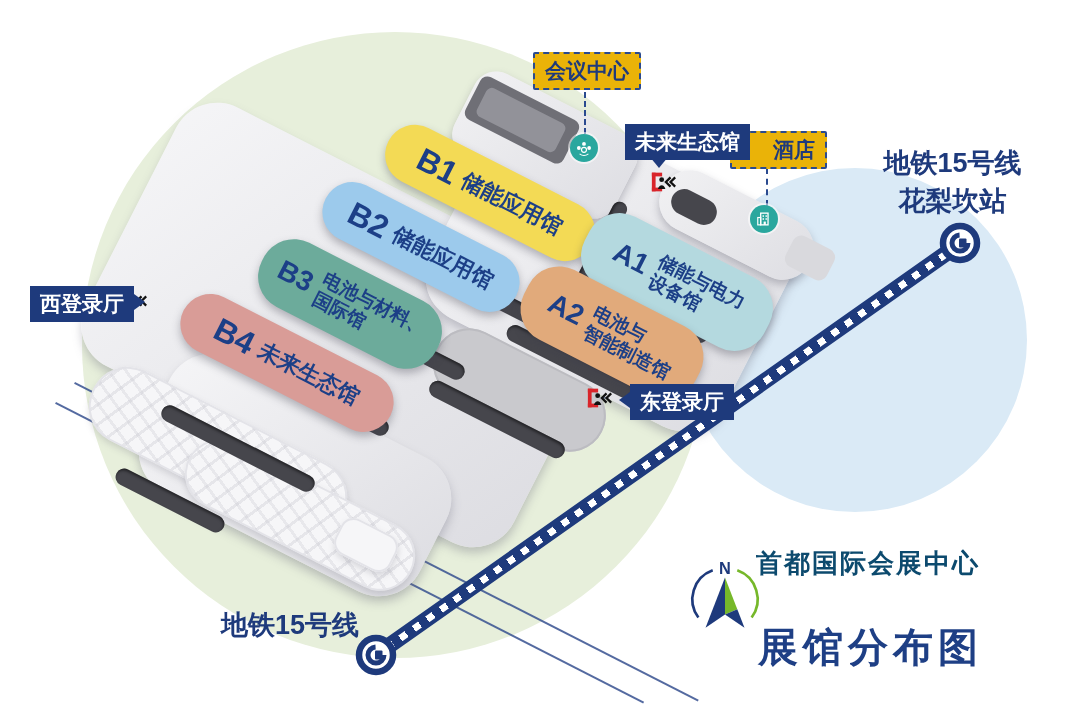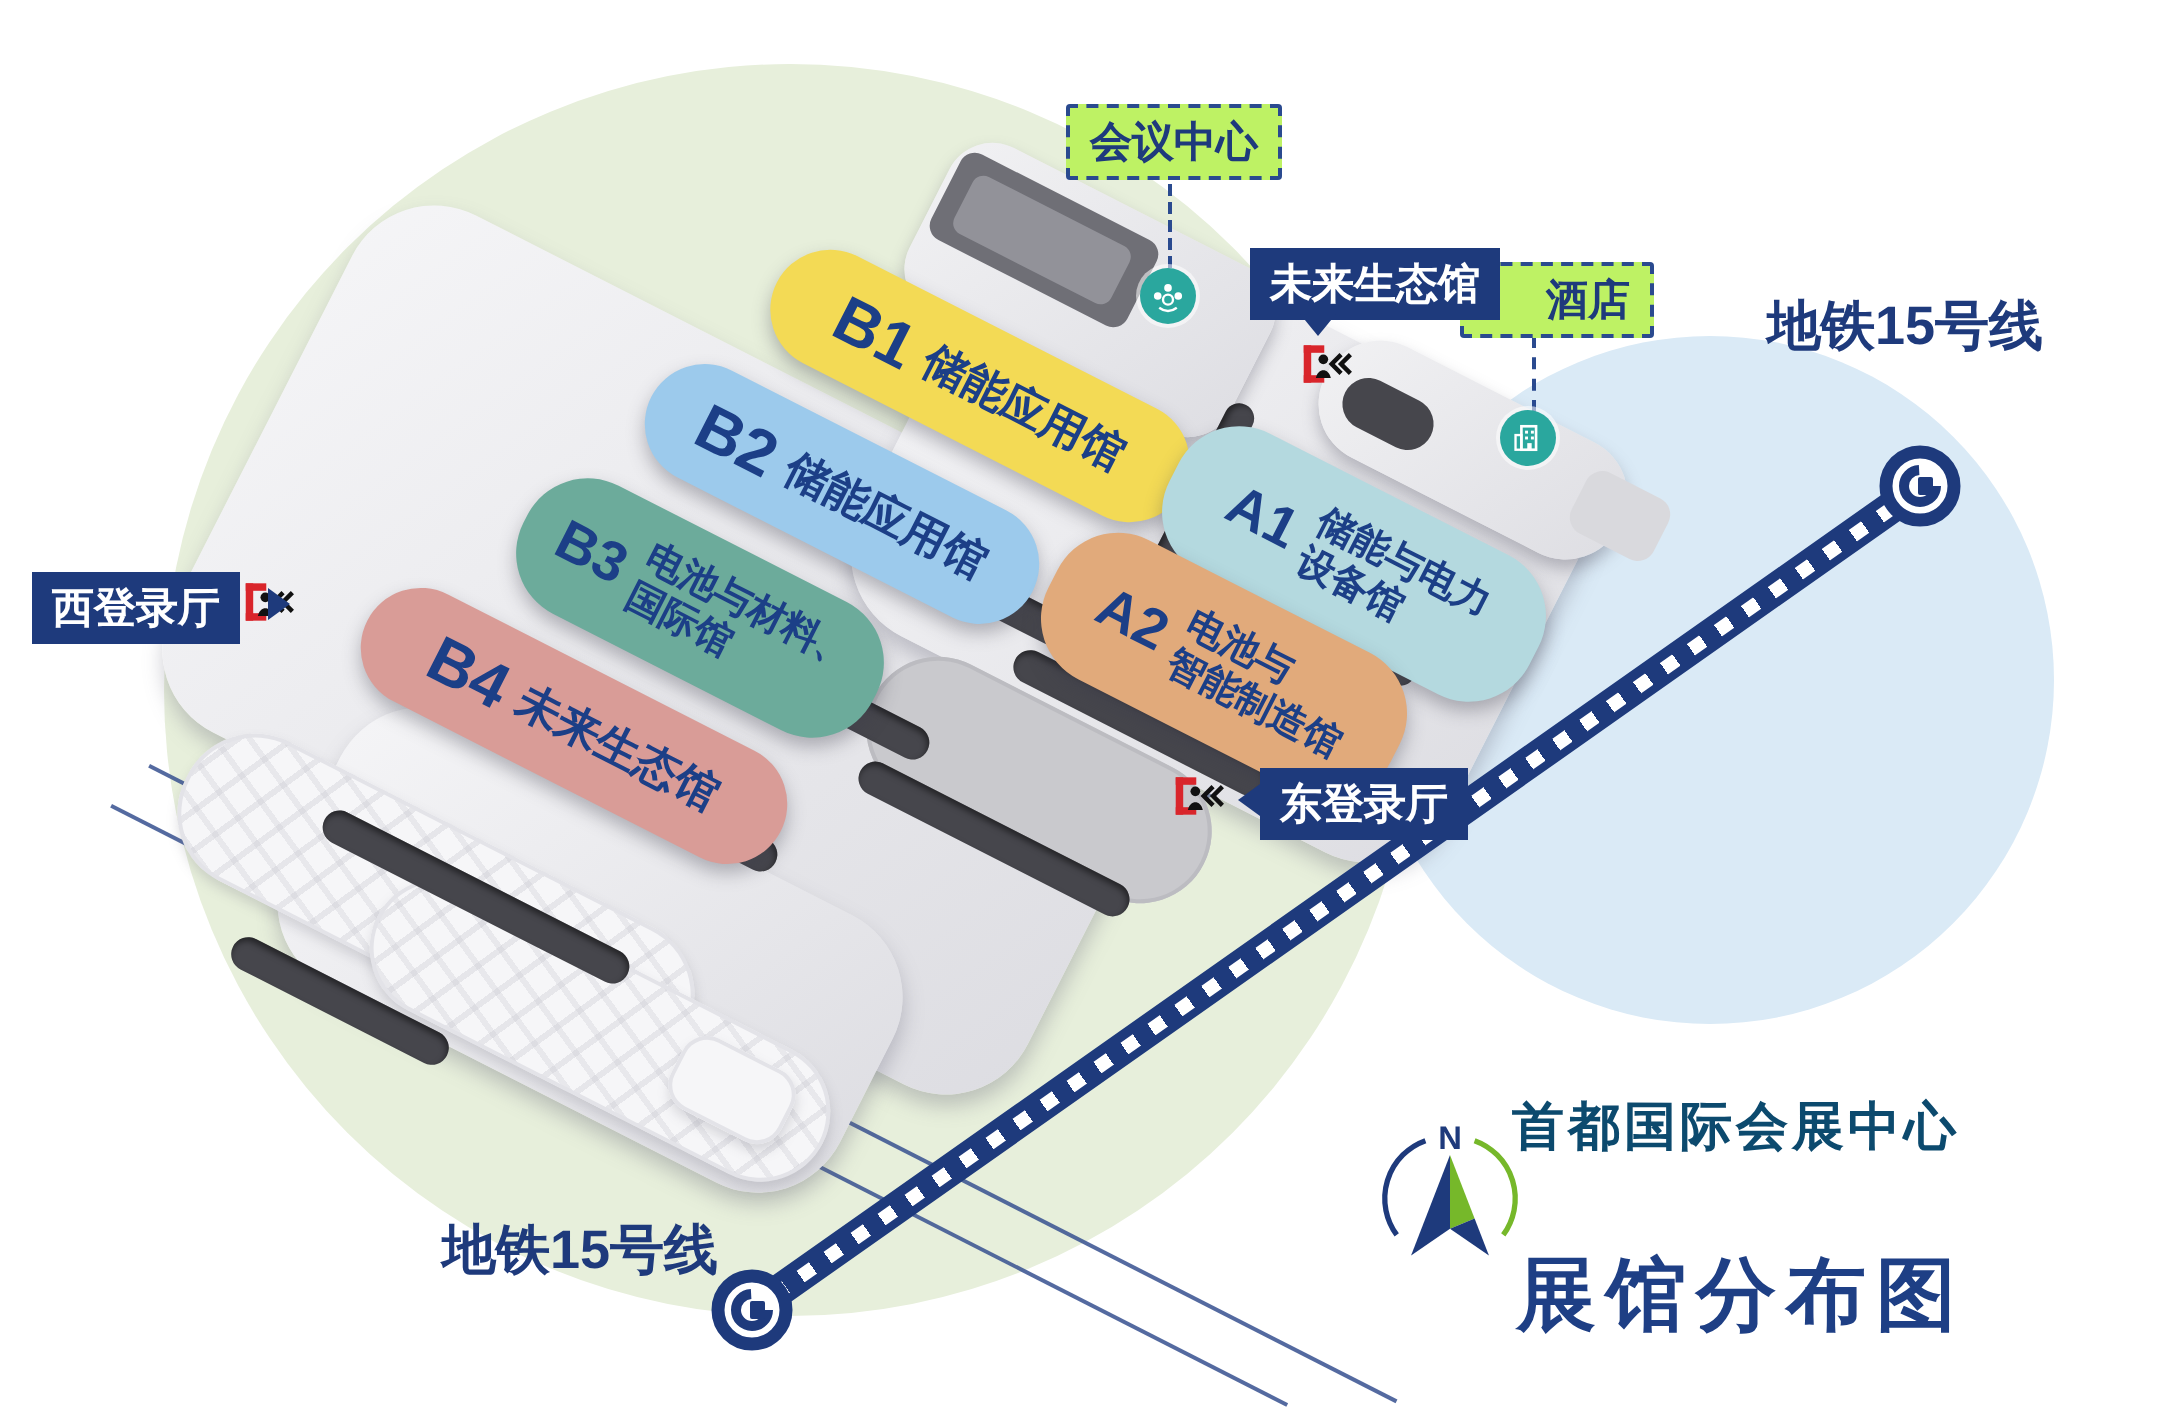--- a/index.html
+++ b/index.html
@@ -41,21 +41,21 @@
       background:repeating-linear-gradient(90deg,#ffffff 0 7.5px,transparent 7.5px 16.5px);}
   .metro-text{position:absolute;color:#1e3a7c;font-weight:bold;font-size:27px;line-height:38px;text-align:center;white-space:nowrap;}
 
   
   .navy-tag{position:absolute;background:#1e3a7c;color:#fff;font-weight:bold;font-size:21px;
       padding:4px 10px;white-space:nowrap;}
   .ptr{position:absolute;width:0;height:0;}
   .ptr-down{border-left:9px solid transparent;border-right:9px solid transparent;border-top:11px solid #1e3a7c;}
   .ptr-right{border-top:8px solid transparent;border-bottom:8px solid transparent;border-left:11px solid #1e3a7c;}
   .ptr-left{border-top:8px solid transparent;border-bottom:8px solid transparent;border-right:11px solid #1e3a7c;}
-  .dashed-tag{position:absolute;background:#bef264;border:2px dashed #2a4a8f;color:#1e3a7c;
+  .dashed-tag{position:absolute;background:#eab308;border:2px dashed #2a4a8f;color:#1e3a7c;
       font-weight:bold;font-size:21px;padding:3px 10px;border-radius:2px;white-space:nowrap;}
   .dash-connector{position:absolute;width:0;border-left:2px dashed #2a4a8f;}
 
   .teal-icon{position:absolute;width:28px;height:28px;border-radius:50%;background:#2aa79e;
       display:flex;align-items:center;justify-content:center;box-shadow:0 0 0 2px rgba(255,255,255,.55);}
 
   
   .legend-title1{position:absolute;color:#0c4a6e;font-weight:bold;font-size:26px;letter-spacing:2px;white-space:nowrap;}
   .legend-title2{position:absolute;color:#1e3f85;font-weight:bold;font-size:40px;letter-spacing:5px;white-space:nowrap;margin-top:38px;}
 </style>
@@ -148,20 +148,21 @@
     <rect x="21" y="17.5" width="7.5" height="9" rx="1" fill="#1e3a7c"></rect>
   </svg>
   <svg class="abs" style="left:938px;top:221px;" width="44" height="44" viewBox="0 0 44 44">
     <circle cx="22" cy="22" r="17" fill="#ffffff" stroke="#1e3a7c" stroke-width="6.5"></circle>
     <circle cx="22" cy="22" r="8" fill="none" stroke="#1e3a7c" stroke-width="5" stroke-dasharray="37 14"></circle>
     <rect x="21" y="17.5" width="7.5" height="9" rx="1" fill="#1e3a7c"></rect>
   </svg>
 
   <div class="metro-text" style="left:840px;top:144px;width:225px;">
     <div>地铁15号线</div>
+    <div>花梨坎站</div>
   </div>
   <div class="metro-text" style="left:185px;top:606px;width:210px;">
     <div>地铁15号线</div>
   </div>
 
   <div class="dash-connector" style="left:584px;top:92px;height:42px;"></div>
   <div class="dashed-tag" style="left:533px;top:52px;">会议中心</div>
   <div class="dash-connector" style="left:766px;top:168px;height:38px;"></div>
   <div class="dashed-tag" style="left:730px;top:131px;padding-left:41px;">酒店</div>
 
@@ -207,21 +208,21 @@
       <rect x="2" y="2" width="11" height="4" fill="#d9252b"></rect>
     <rect x="2" y="18" width="11" height="4" fill="#d9252b"></rect>
     <circle cx="12.5" cy="9.5" r="2.6" fill="#111"></circle>
       <path d="M8.5 19.5 c1.2,-5.5 6.8,-5.5 8,0 z" fill="#111"></path>
     <path d="M22 7 l-5 5 5 5 M27 7 l-5 5 5 5" stroke="#111" stroke-width="2.4" fill="none"></path>
   </svg>
 
   <div class="navy-tag" style="left:625px;top:124px;">未来生态馆</div>
   <div class="ptr ptr-down" style="left:650px;top:157px;"></div>
 
-  <div class="navy-tag" style="left:16px;top:286px;">西登录厅</div>
+  <div class="navy-tag" style="left:30px;top:286px;">西登录厅</div>
   <div class="ptr ptr-right" style="left:134px;top:294px;"></div>
 
   <div class="navy-tag" style="left:630px;top:384px;">东登录厅</div>
   <div class="ptr ptr-left" style="left:619px;top:392px;"></div>
 
   <svg class="abs" style="left:684px;top:556px;" width="82" height="84" viewBox="0 0 80 82">
     <path d="M28 14 A30 30 0 0 0 14 60" fill="none" stroke="#1e3a7c" stroke-width="2.6"></path>
     <path d="M52 14 A30 30 0 0 1 66 60" fill="none" stroke="#76b82a" stroke-width="2.6"></path>
     <text x="40" y="18" text-anchor="middle" font-size="16" font-weight="bold" fill="#1e3a7c">N</text>
     <polygon points="40,21 21,70 40,57" fill="#1e3a7c"></polygon>

